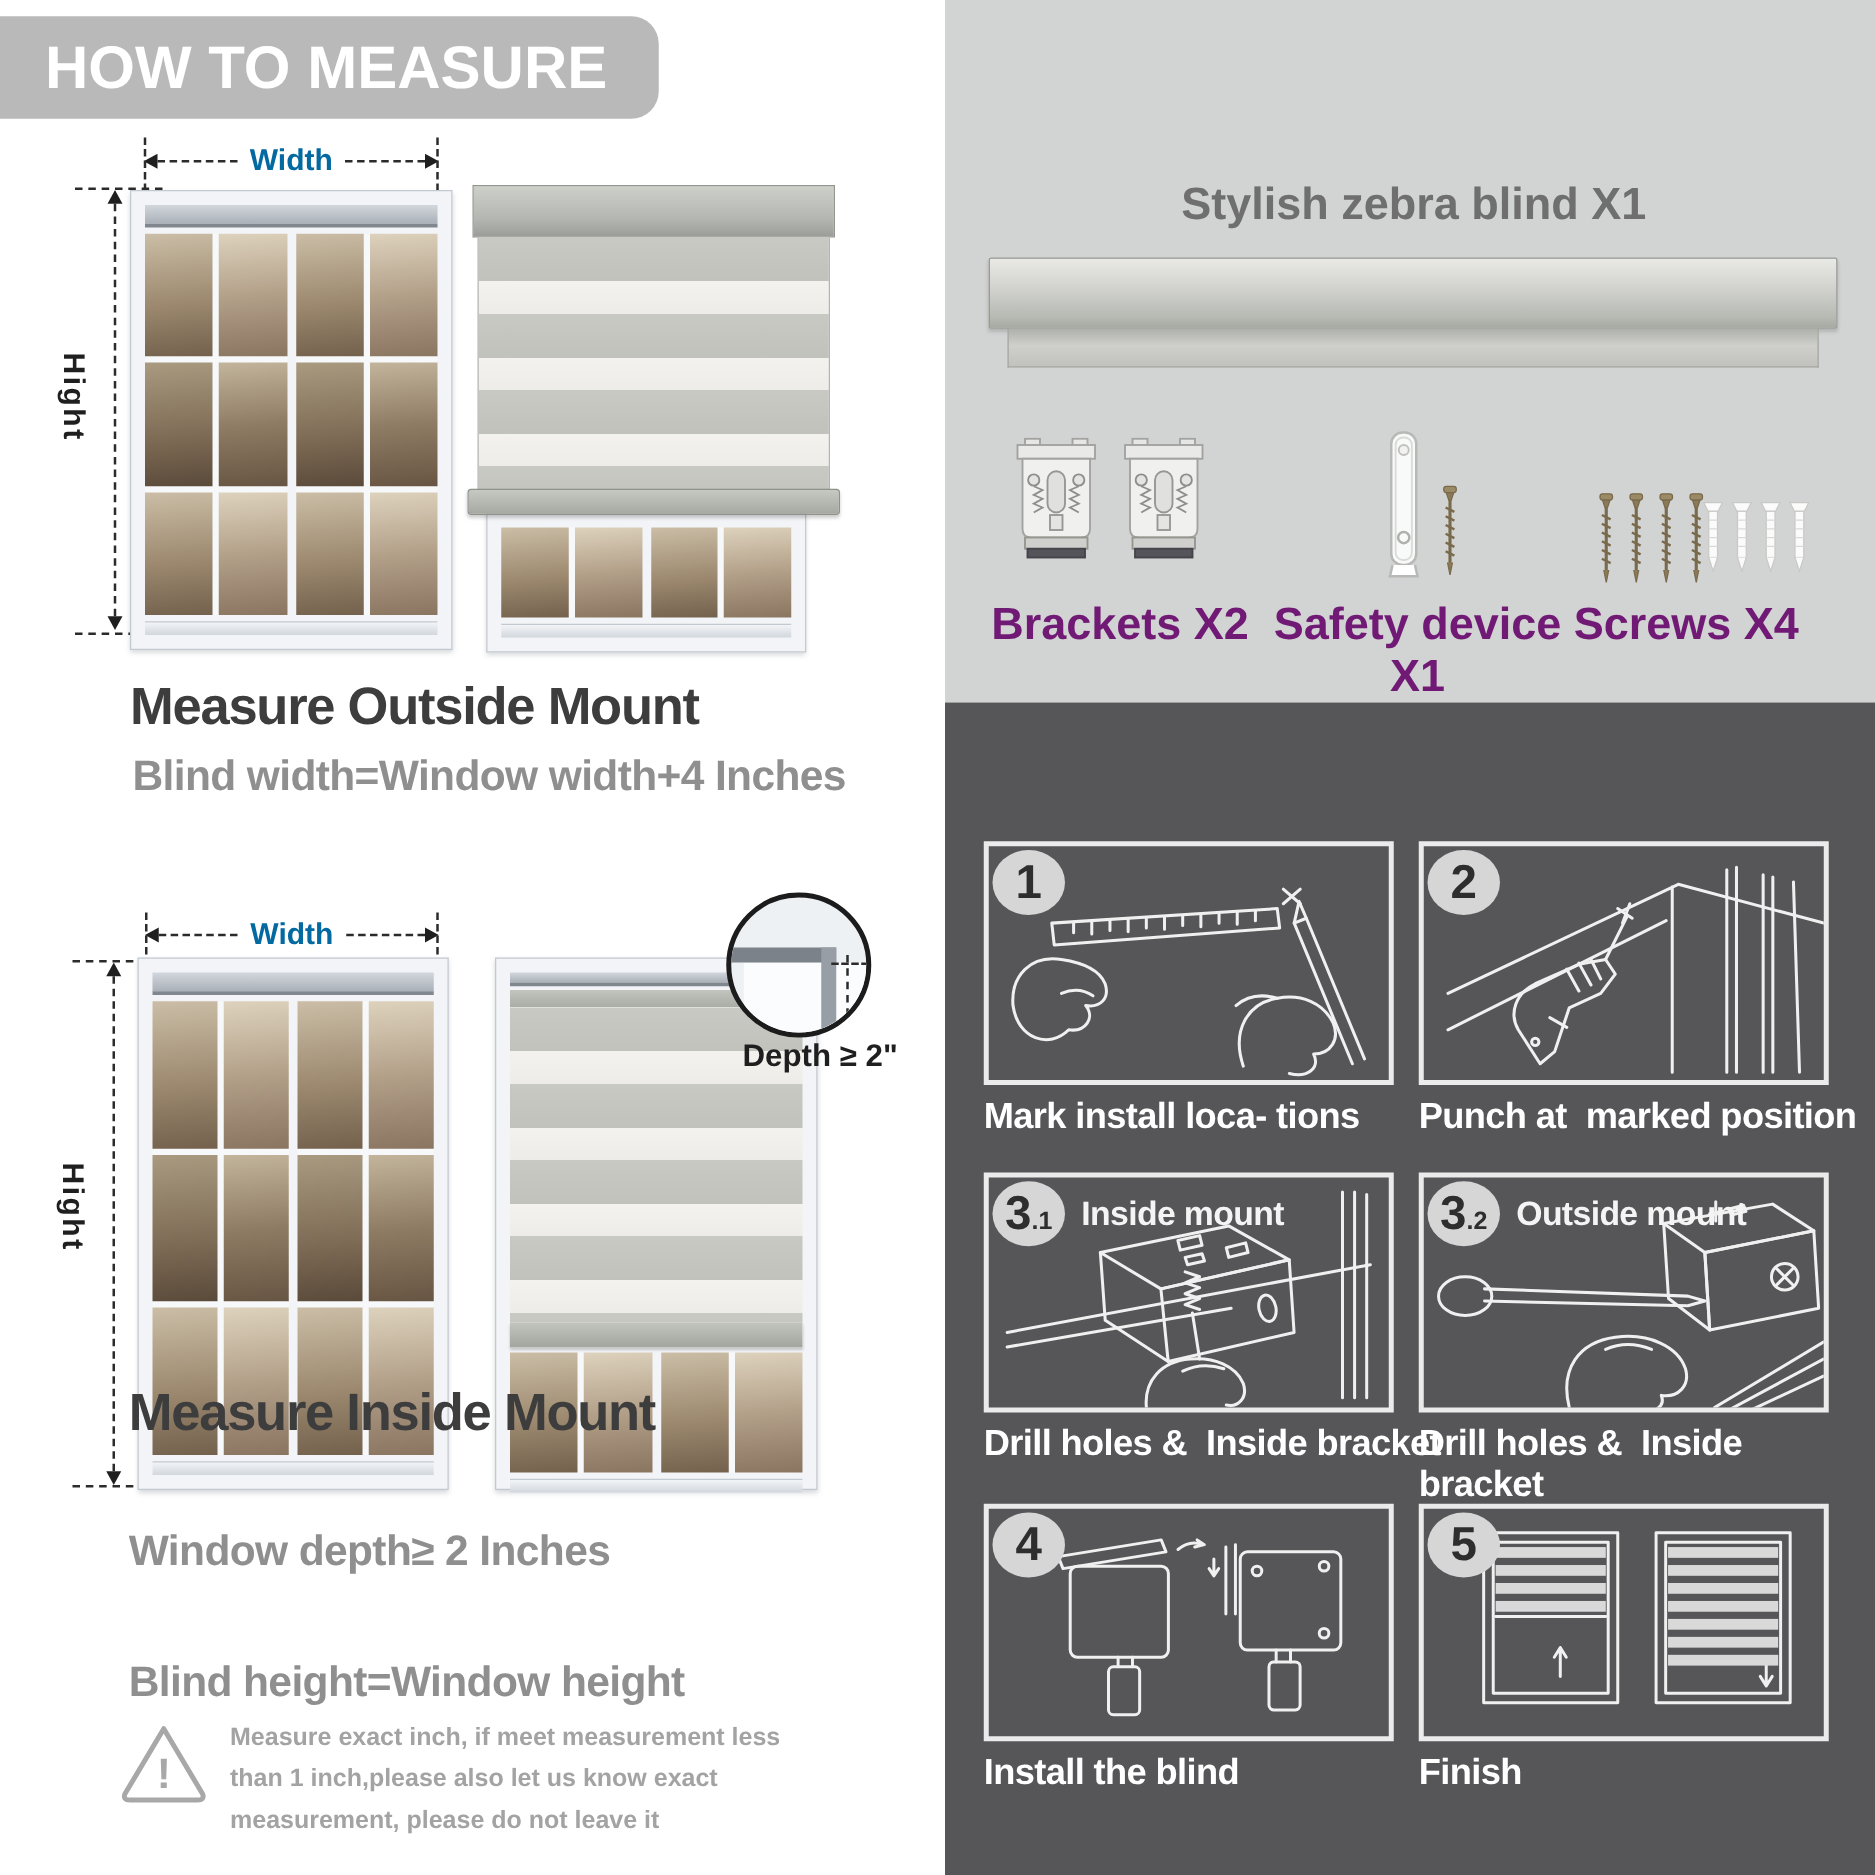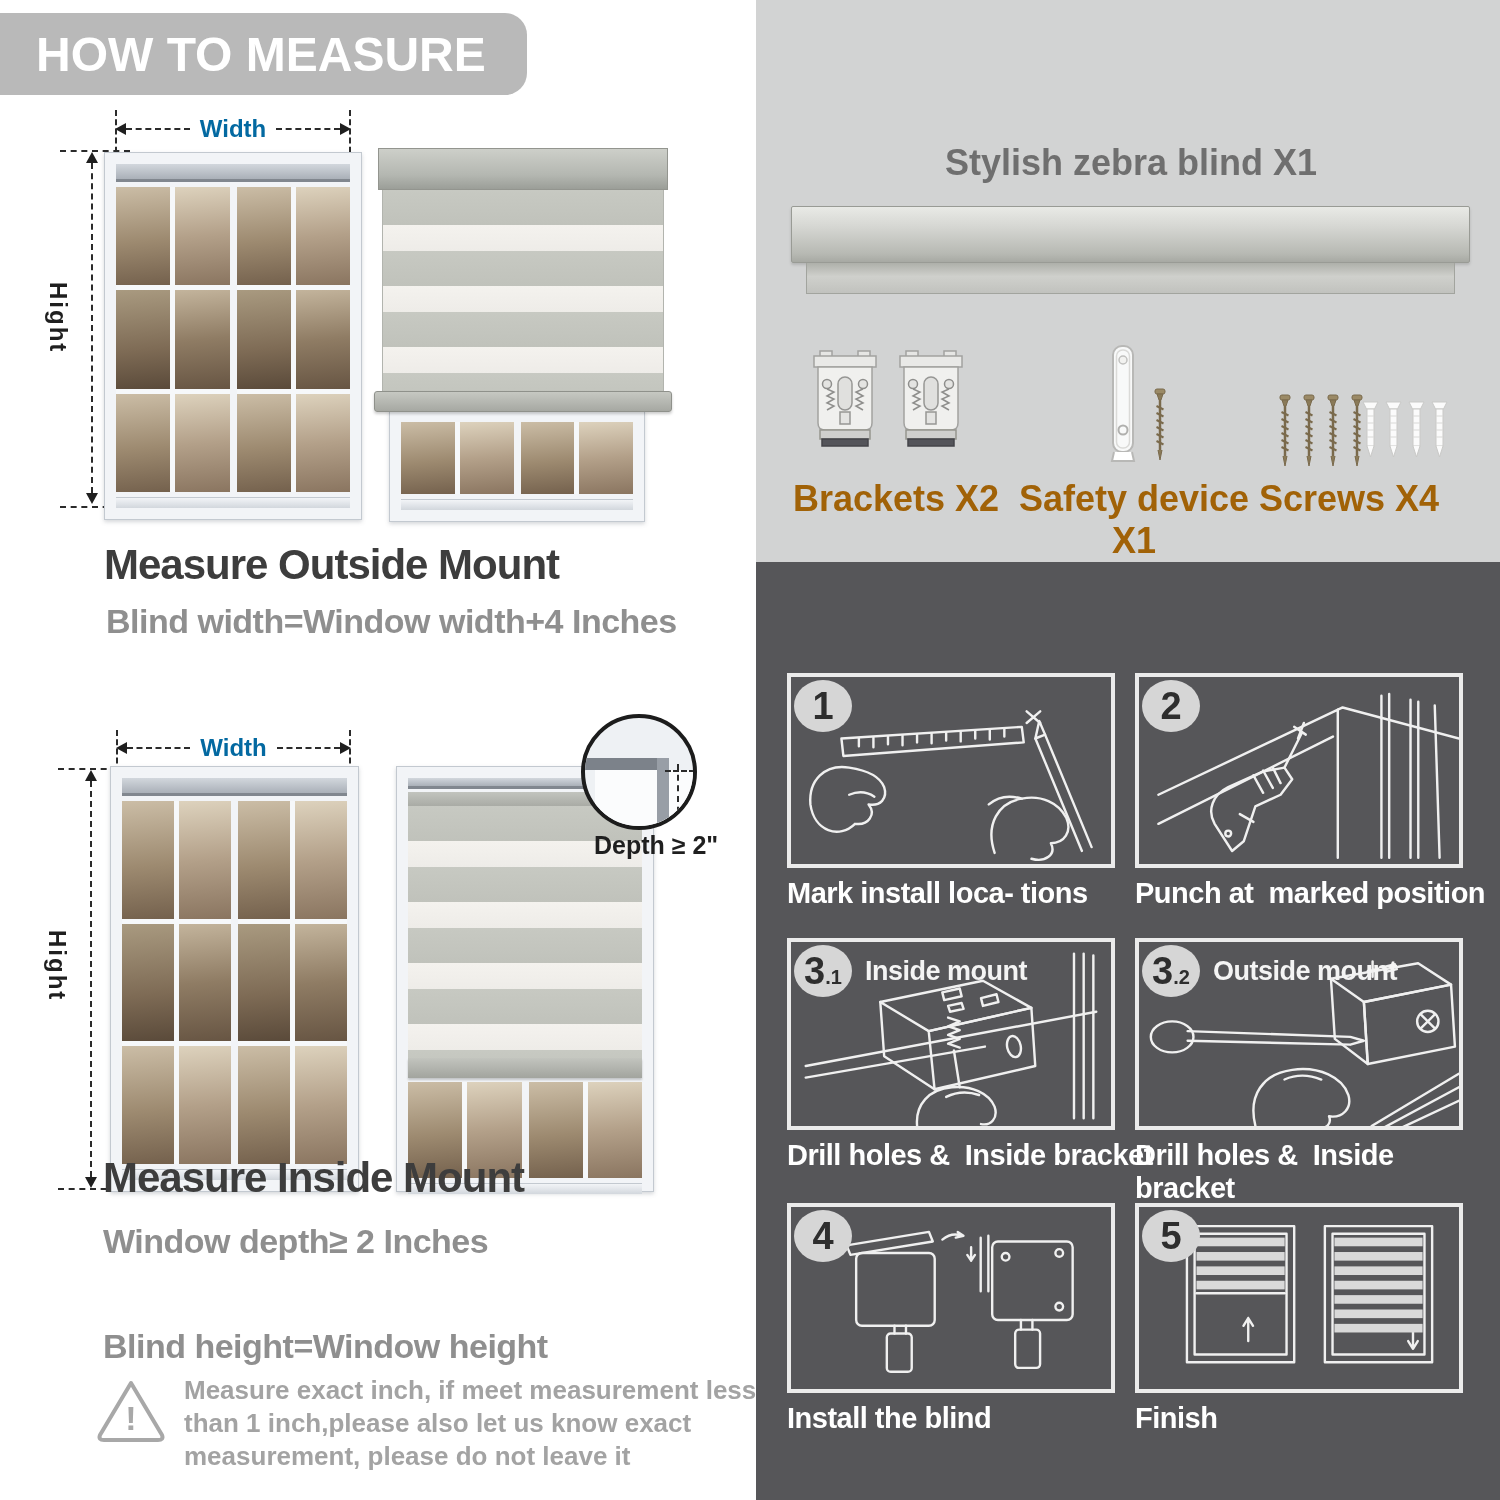--- a/index.html
+++ b/index.html
@@ -68,30 +68,30 @@
   .mag-inner{position:absolute;left:10px;top:52px;width:98px;height:64px;background:#fbfcfd;}
   .mag-bar-h{position:absolute;left:0px;top:40px;width:84px;height:12px;background:#7c828a;}
   .mag-bar-v{position:absolute;left:72px;top:40px;width:12px;height:76px;background:#989ea6;}
   .mag-dash{position:absolute;left:92px;top:46px;height:70px;border-left:2px dashed #2b2b2b;}
   .mag-dash2{position:absolute;left:80px;top:52px;width:30px;border-top:2px dashed #2b2b2b;}
   .depth-label{left:594px;top:831px;font-weight:bold;font-size:25px;color:#1f1f1f;}
 
   
   .sec-title{font-weight:bold;font-size:42px;color:#3d3d3d;letter-spacing:-1px;}
   .formula{font-weight:bold;font-size:34px;color:#8f8f8f;letter-spacing:-0.5px;}
-  .warn-line{font-weight:bold;font-size:26px;color:#a3a3a3;line-height:33px;}
+  .warn-line{font-weight:bold;font-size:20px;color:#a3a3a3;line-height:33px;}
 
   
   .product-label{left:881px;top:142px;width:500px;text-align:center;font-weight:bold;font-size:36px;color:#6f6f6f;}
   .headrail{left:791px;top:206px;width:679px;height:57px;
             background:linear-gradient(180deg,#e9eae6 0%,#d6d7d3 35%,#b7b9b3 85%,#a7a9a3 100%);
             border:1px solid #999b95;border-radius:2px;box-shadow:0 2px 3px rgba(0,0,0,.15);box-sizing:border-box;}
   .headrail-lip{left:806px;top:263px;width:649px;height:31px;
             background:linear-gradient(180deg,#aeb0aa,#cfd0cc 45%,#c1c2be);border:1px solid #a2a49e;border-top:none;box-sizing:border-box;}
-  .item-label{top:478px;text-align:center;font-weight:bold;font-size:36px;color:#a16207;}
+  .item-label{top:478px;text-align:center;font-weight:bold;font-size:36px;color:#701a75;}
 
   
   .step-frame{border:4px solid #ebebeb;position:relative;box-sizing:border-box;width:328px;}
   .step-num{position:absolute;left:3px;top:3px;width:58px;height:52px;background:#d6d6d6;border-radius:50%;
             display:flex;align-items:center;justify-content:center;color:#2e2e2e;z-index:2;}
   .step-num .n{font-weight:bold;font-size:38px;line-height:1;}
   .step-num .s{font-weight:bold;font-size:20px;line-height:1;margin-top:12px;}
   .step-title{position:absolute;left:74px;top:14px;font-weight:bold;font-size:27px;color:#f4f4f4;z-index:2;letter-spacing:-0.5px;}
   .step-caption{margin-top:9px;font-weight:bold;font-size:29px;color:#ffffff;white-space:pre-wrap;letter-spacing:-0.5px;}
   .art{position:absolute;left:0;top:0;width:100%;height:100%;}
@@ -233,21 +233,21 @@
 
   <div class="abs magnifier">
     <div class="mag-inner"></div>
     <div class="mag-bar-h"></div>
     <div class="mag-bar-v"></div>
     <div class="mag-dash"></div>
     <div class="mag-dash2"></div>
   </div>
   <div class="abs depth-label">Depth ≥ 2"</div>
 
-  <div class="abs sec-title" style="left:103px;top:1154px;">Measure Inside Mount</div>
+  <div class="abs sec-title" style="left:103px;top:1106px;">Measure Inside Mount</div>
   <div class="abs formula" style="left:103px;top:1222px;">Window depth≥ 2 Inches</div>
   <div class="abs formula" style="left:103px;top:1327px;">Blind height=Window height</div>
 
   <svg class="abs" style="left:94px;top:1376px;" width="74" height="72" viewBox="0 0 74 72">
     <path d="M37,7 L68,59 Q70,64 64,64 L10,64 Q4,64 6,59 Z" fill="none" stroke="#a8a8a8" stroke-width="4" stroke-linejoin="round"></path>
     <text x="37" y="54" text-anchor="middle" font-size="34" font-weight="bold" fill="#a8a8a8" font-family="Liberation Sans, sans-serif">!</text>
   </svg>
   <div class="abs warn-line" style="left:184px;top:1374px;">Measure exact inch, if meet measurement less</div>
   <div class="abs warn-line" style="left:184px;top:1407px;">than 1 inch,please also let us know exact</div>
   <div class="abs warn-line" style="left:184px;top:1440px;">measurement, please do not leave it</div>

